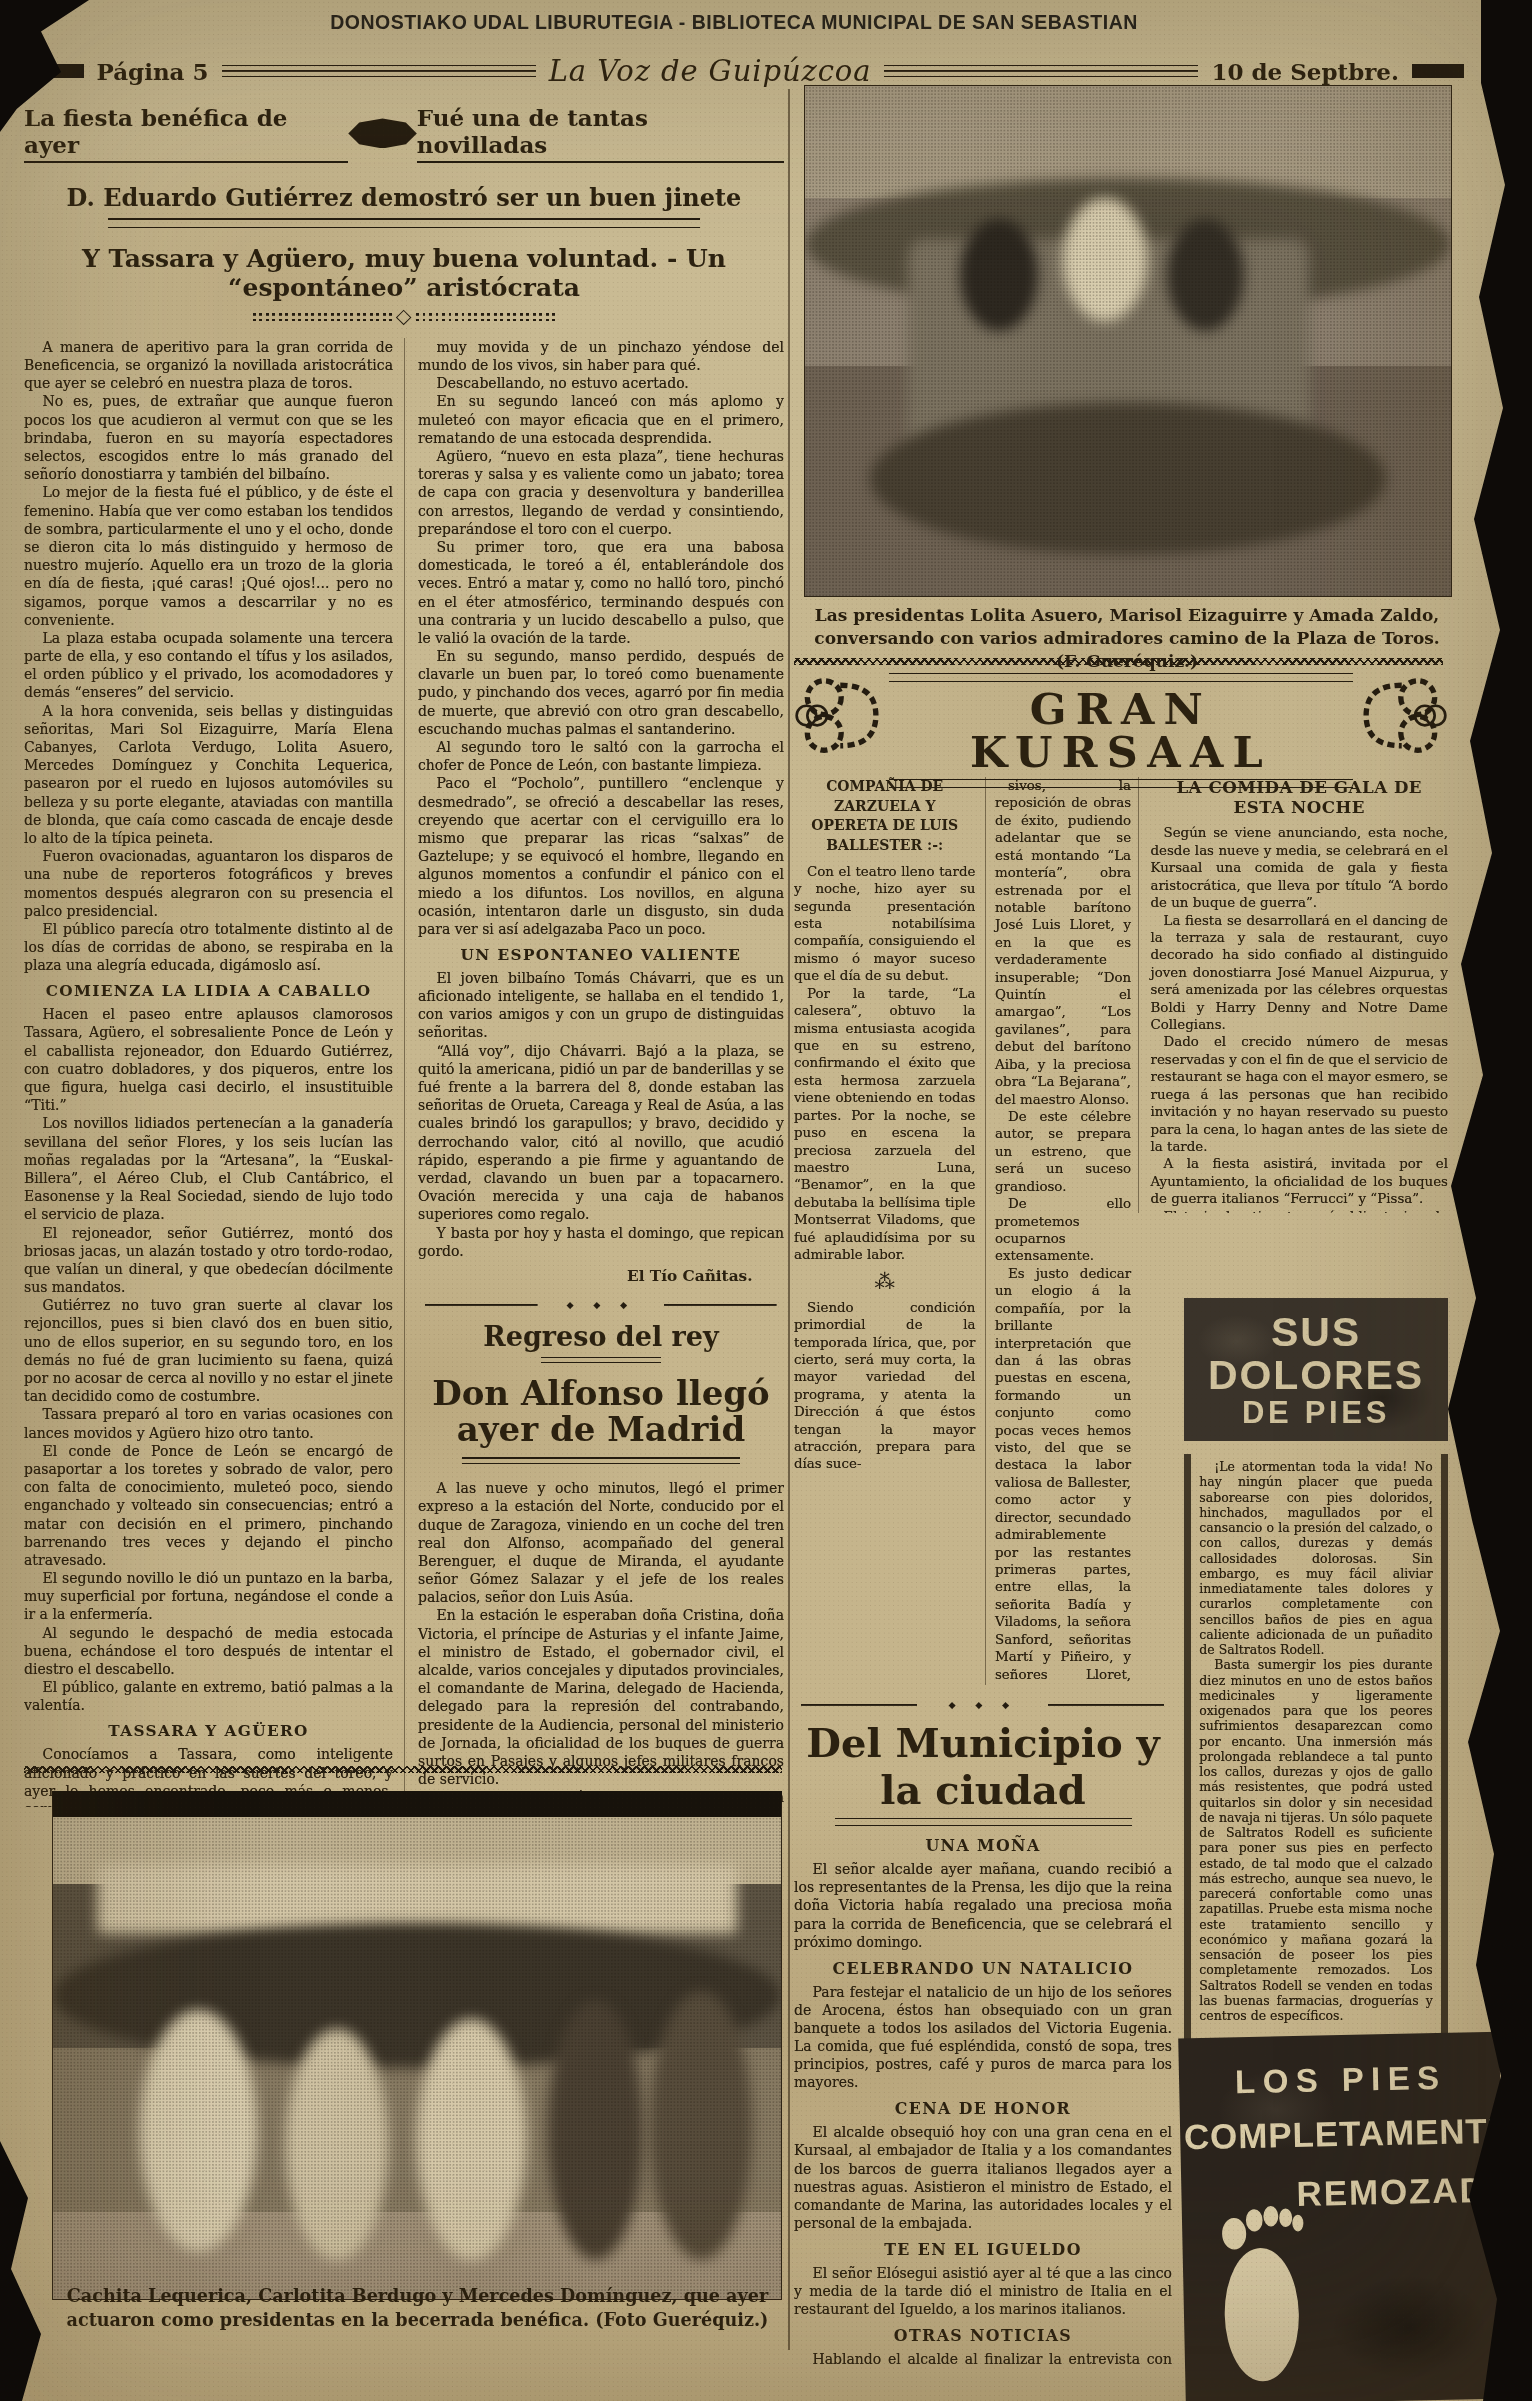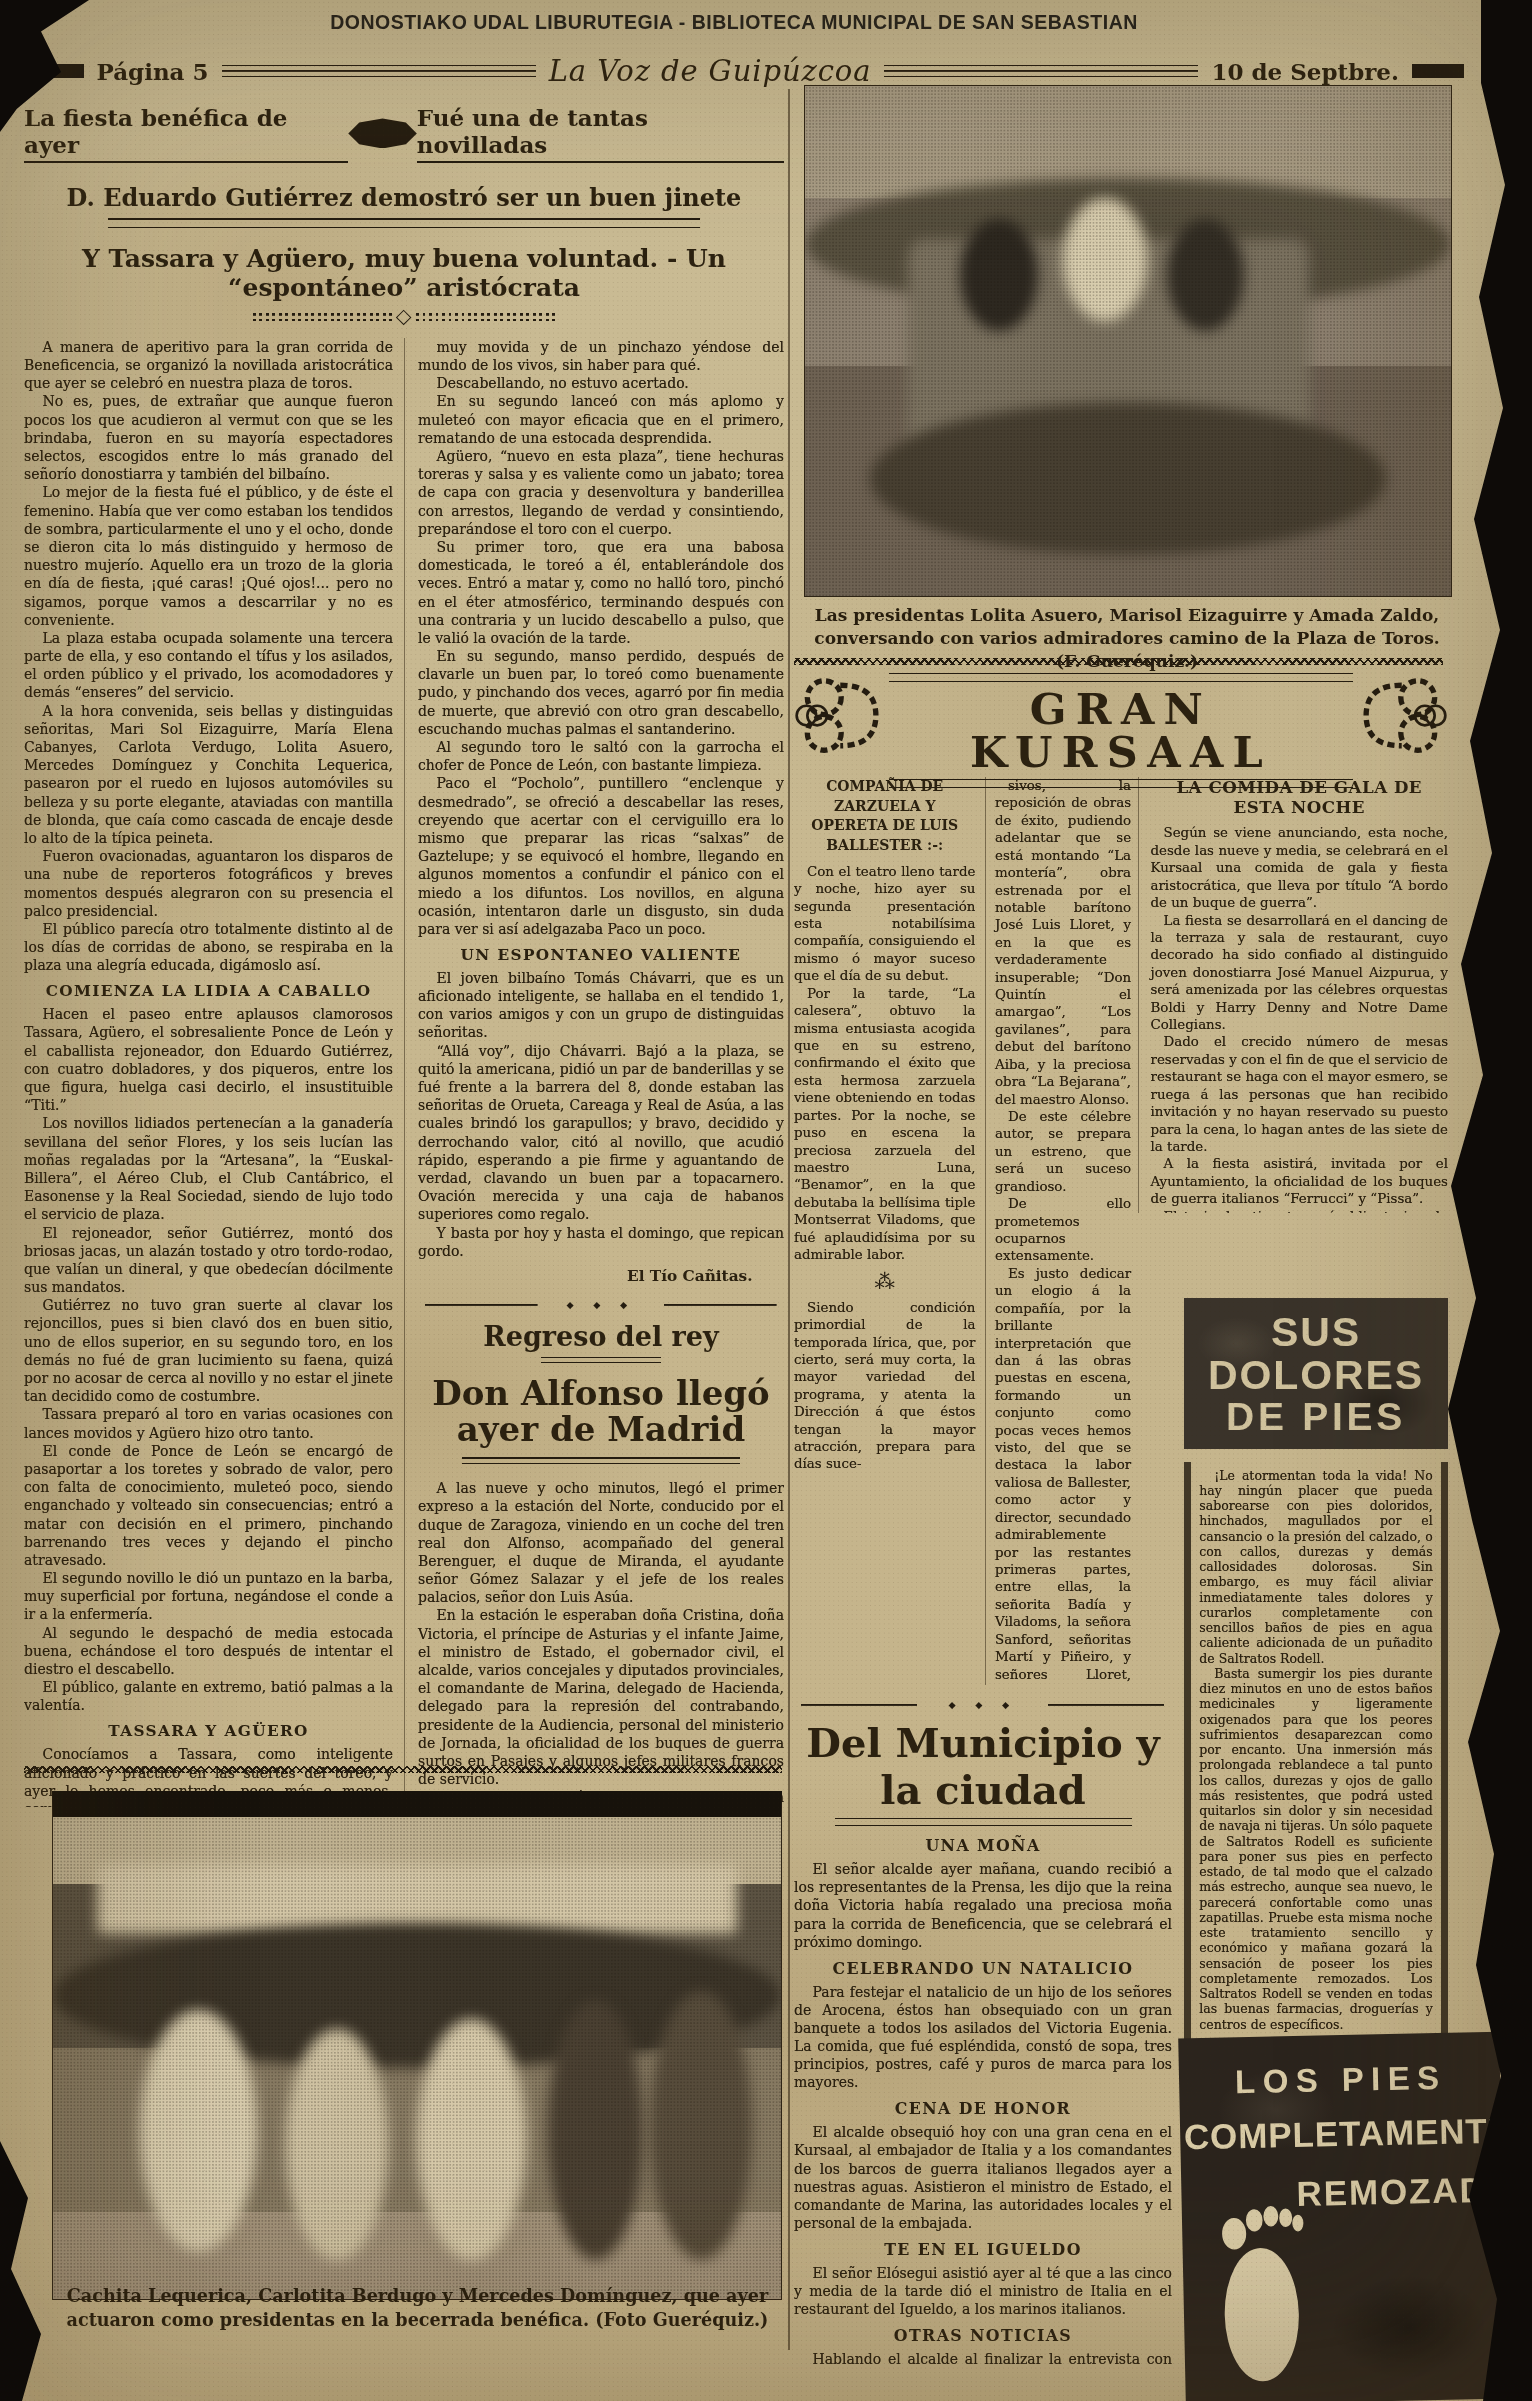--- a/index.html
+++ b/index.html
@@ -122,21 +122,21 @@
 
   
   .ad-salt{position:absolute;z-index:10;left:1184px;top:1298px;width:264px;}
   .ad-title{background:
       radial-gradient(56px 37px at 20% 30%, rgba(200,185,150,.12), transparent 70%),
       radial-gradient(74px 46px at 75% 70%, rgba(0,0,0,.35), transparent 70%),
       #3a332a;
     color:#cfc19c;text-align:center;padding:13px 3px 11px;
     font-family:"Liberation Sans",sans-serif;font-weight:800;line-height:1.05;}
   .ad-t1{font-size:41px;letter-spacing:1.9px;}
-  .ad-t2{font-size:39px;letter-spacing:3.7px;}
+  .ad-t2{font-size:31px;letter-spacing:3.7px;}
   .ad-body{margin-top:13px;border-left:7.4px solid rgba(28,20,10,.78);
     border-right:7.4px solid rgba(28,20,10,.78);padding:5.6px 8.3px;height:582px;overflow:hidden;}
   .ad-body .it-p{font-size:12.5px;line-height:1.22;text-indent:15px;}
   .ad-rz{position:absolute;z-index:10;left:1182px;top:2035px;width:321px;height:367px;
     transform:rotate(-1.2deg);
     background:
       radial-gradient(83px 56px at 30% 20%, rgba(210,195,160,.10), transparent 70%),
       radial-gradient(111px 74px at 70% 80%, rgba(0,0,0,.4), transparent 70%),
       #2b241d;
     color:#d8caa5;font-family:"Liberation Sans",sans-serif;font-weight:800;

